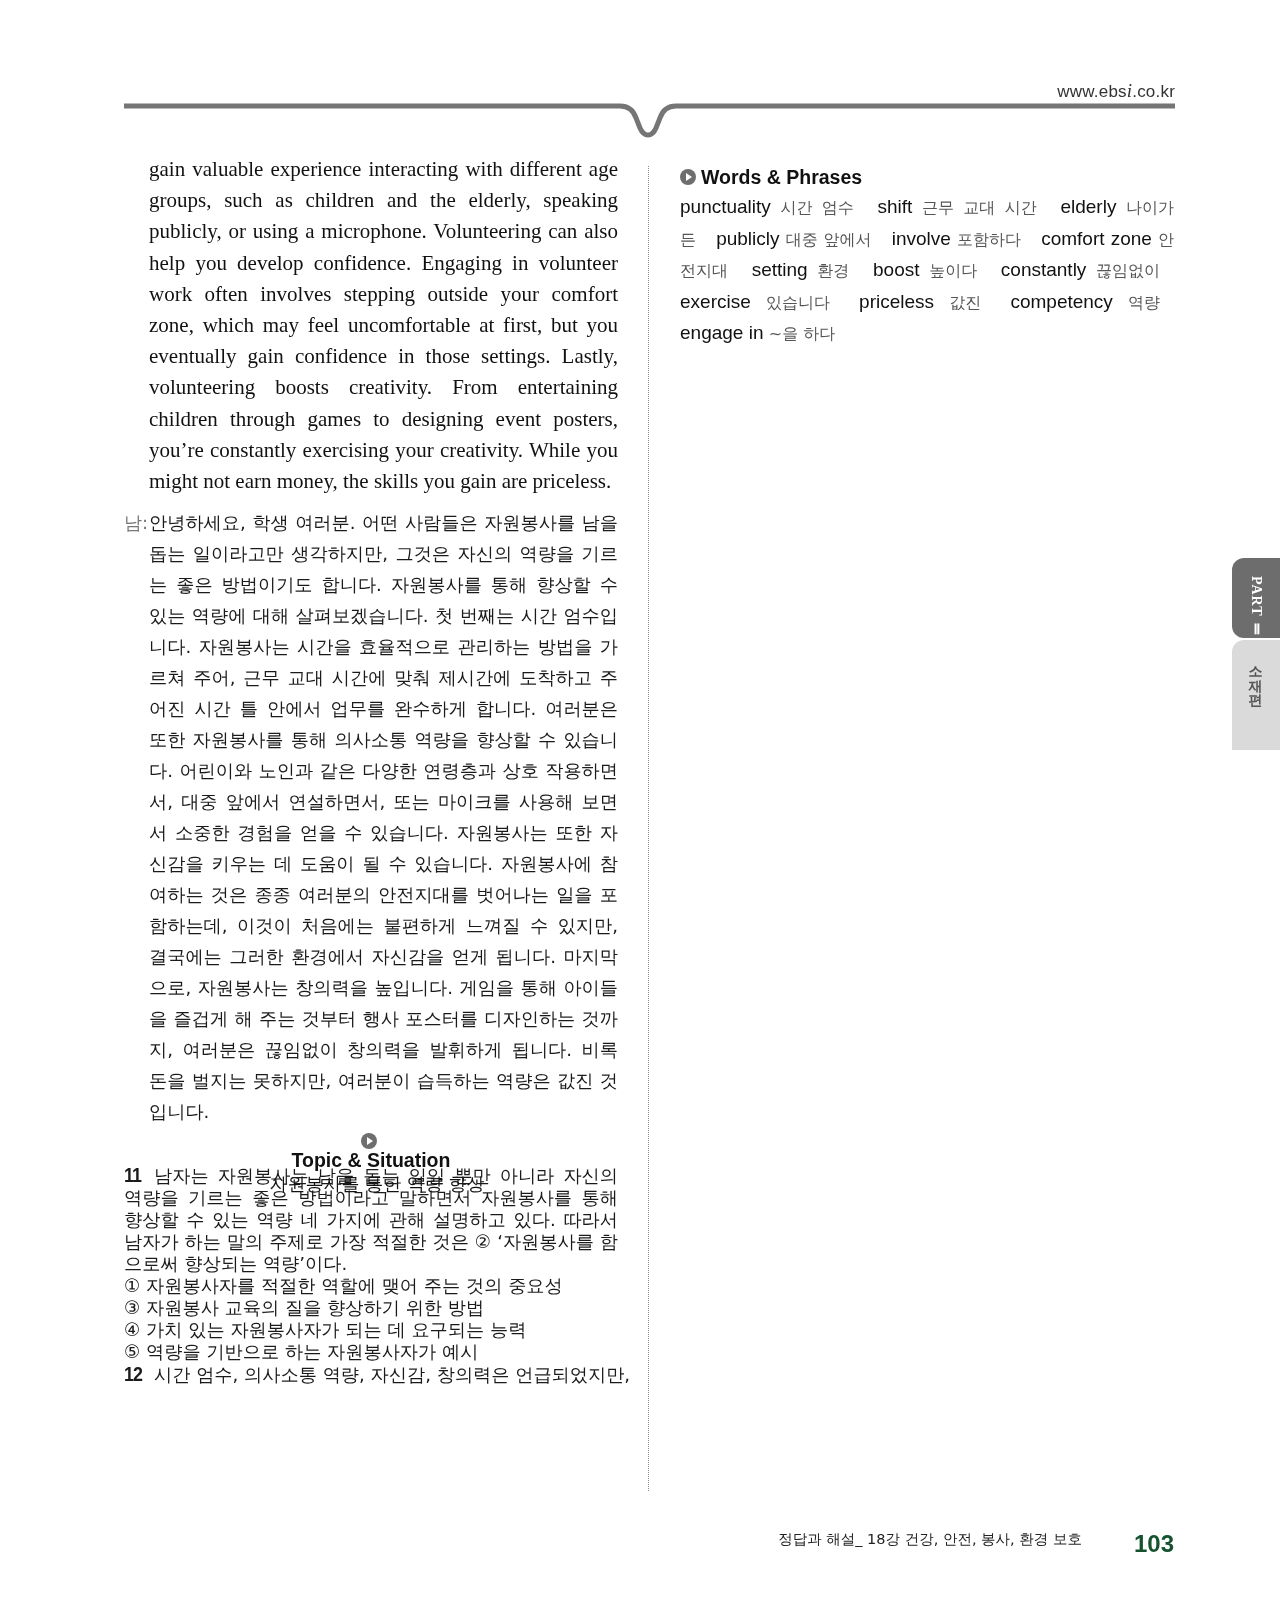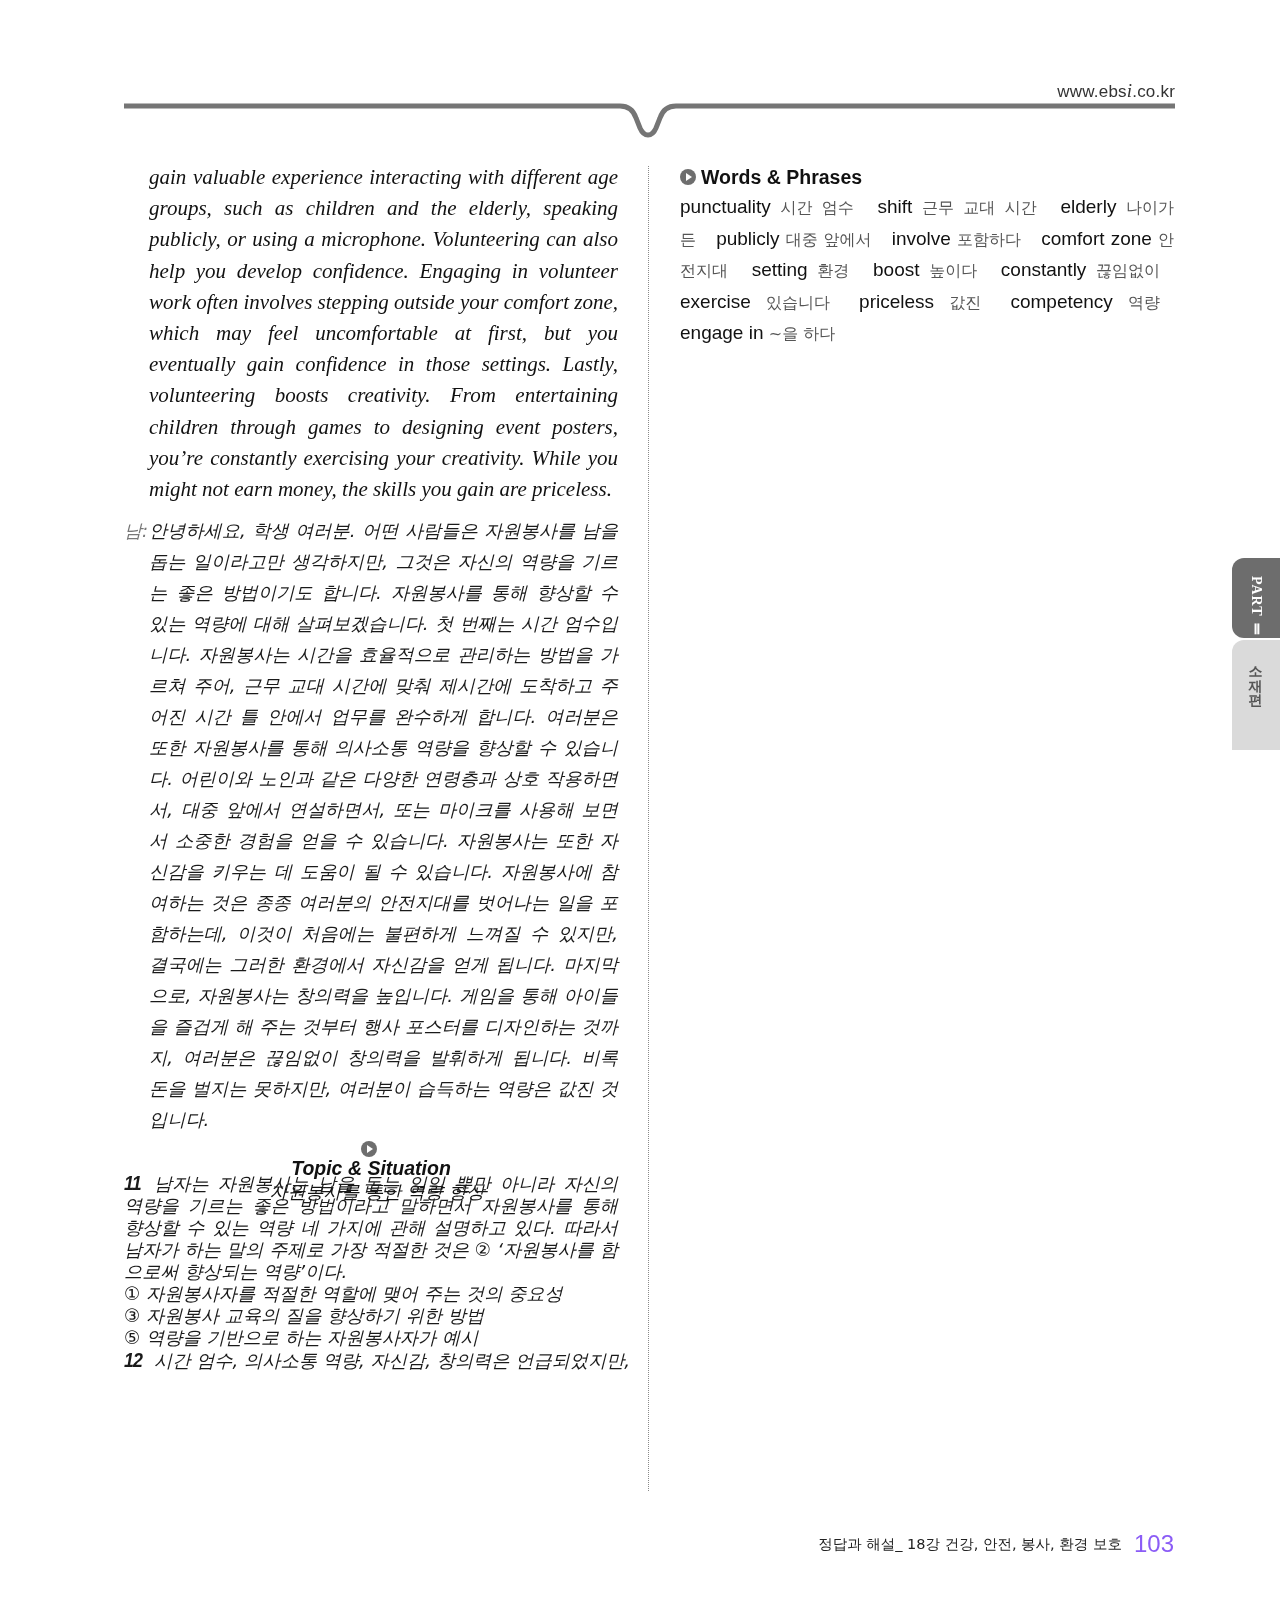--- a/index.html
+++ b/index.html
@@ -13,21 +13,21 @@
   .site-url i { font-family: "Liberation Serif", serif; font-style: italic; font-size: 19px; }
 
   .header-rule { position: absolute; left: 0; top: 0; width: 1280px; height: 160px; }
 
   .col-divider {
     position: absolute; left: 648px; top: 166px; height: 1325px;
     border-left: 1px dotted #8a8a8a;
   }
 
   
-  .left-col { position: absolute; left: 124px; top: 162px; width: 494px; font-style: italic; }
+  .left-col { position: absolute; left: 124px; top: 154px; width: 494px; }
   .en-passage {
     margin-left: 25px;
     font-family: "Liberation Serif", serif; font-size: 21px; line-height: 31.2px;
     text-align: justify; color: #111;
   }
   .ko-block {
     margin-top: 10px; position: relative;
     font-family: "DejaVu Sans", sans-serif; font-size: 18.2px; line-height: 31px;
     color: #1a1a1a; text-align: justify;
   }
@@ -95,27 +95,27 @@
     background: #dadada; border-radius: 12px 0 0 0;
     display: flex; align-items: flex-start; justify-content: center;
   }
   .tab-so span {
     writing-mode: vertical-rl; color: #555; font-family: "DejaVu Sans", sans-serif;
     font-weight: bold; font-size: 14px; margin-top: 16px;
   }
 
   
   .footer {
-    position: absolute; right: 106px; top: 1530px; display: flex; align-items: center;
+    position: absolute; right: 106px; top: 1530px; display: flex; align-items: flex-start; gap: 40px;
   }
   .footer .running {
     font-family: "DejaVu Sans", sans-serif; font-size: 14.5px; color: #222; margin-right: 12px;
   }
   .footer .page {
-    font-family: "Liberation Sans", sans-serif; font-weight: normal; font-size: 24px; color: #8b5cf6;
+    font-family: "Liberation Sans", sans-serif; font-weight: bold; font-size: 24px; color: #14532d;
   }
 </style>
 </head>
 <body>
 
 <div class="site-url"><span>www.ebs</span><i>i</i><span>.co.kr</span></div>
 
 <svg class="header-rule" width="1280" height="160" viewBox="0 0 1280 160">
   <path d="M124 106 L620 106 Q632 106 636 118 L640 128 Q643 135 648 135 Q653 135 656 128 L660 118 Q664 106 676 106 L1175 106" fill="none" stroke="#757575" stroke-width="5" stroke-linecap="butt"></path>
 </svg>
@@ -136,20 +136,21 @@
     <span class="topic-ko">자원봉사를 통한 역량 향상</span>
   </div>
 
 
   <div class="solution-body">
     <div>
       <span class="qnum">11</span><span>남자는 자원봉사는 남을 돕는 일일 뿐만 아니라 자신의 역량을 기르는 좋은 방법이라고 말하면서 자원봉사를 통해 향상할 수 있는 역량 네 가지에 관해 설명하고 있다. 따라서 남자가 하는 말의 주제로 가장 적절한 것은 ② ‘자원봉사를 함으로써 향상되는 역량’이다.</span>
     </div>
     <div class="opt-line">① 자원봉사자를 적절한 역할에 맺어 주는 것의 중요성</div>
     <div class="opt-line">③ 자원봉사 교육의 질을 향상하기 위한 방법</div>
+    <div class="opt-line">④ 가치 있는 자원봉사자가 되는 데 요구되는 능력</div>
     <div class="opt-line">⑤ 역량을 기반으로 하는 자원봉사자가 예시</div>
     <div class="opt-line">
       <span class="qnum">12</span><span>시간 엄수, 의사소통 역량, 자신감, 창의력은 언급되었지만,</span>
     </div>
   </div>
 </div>
 
 <div class="right-col">
 
   <div class="section-heading wp-heading">

